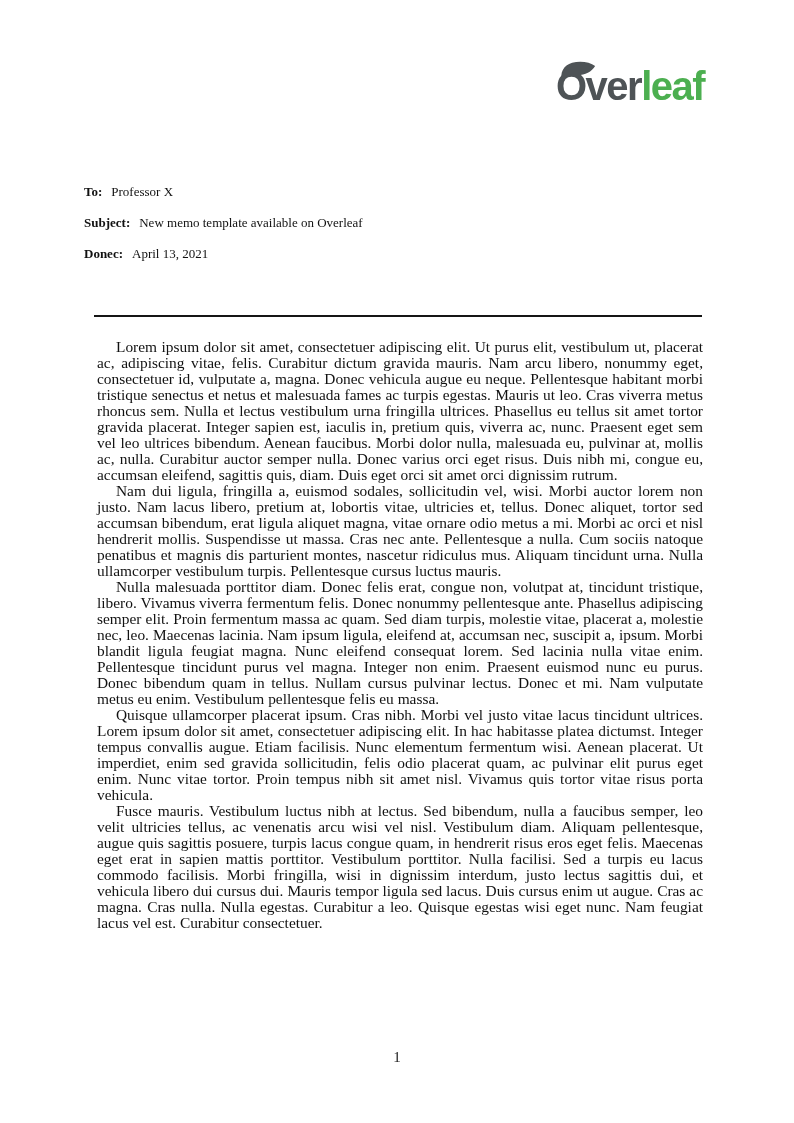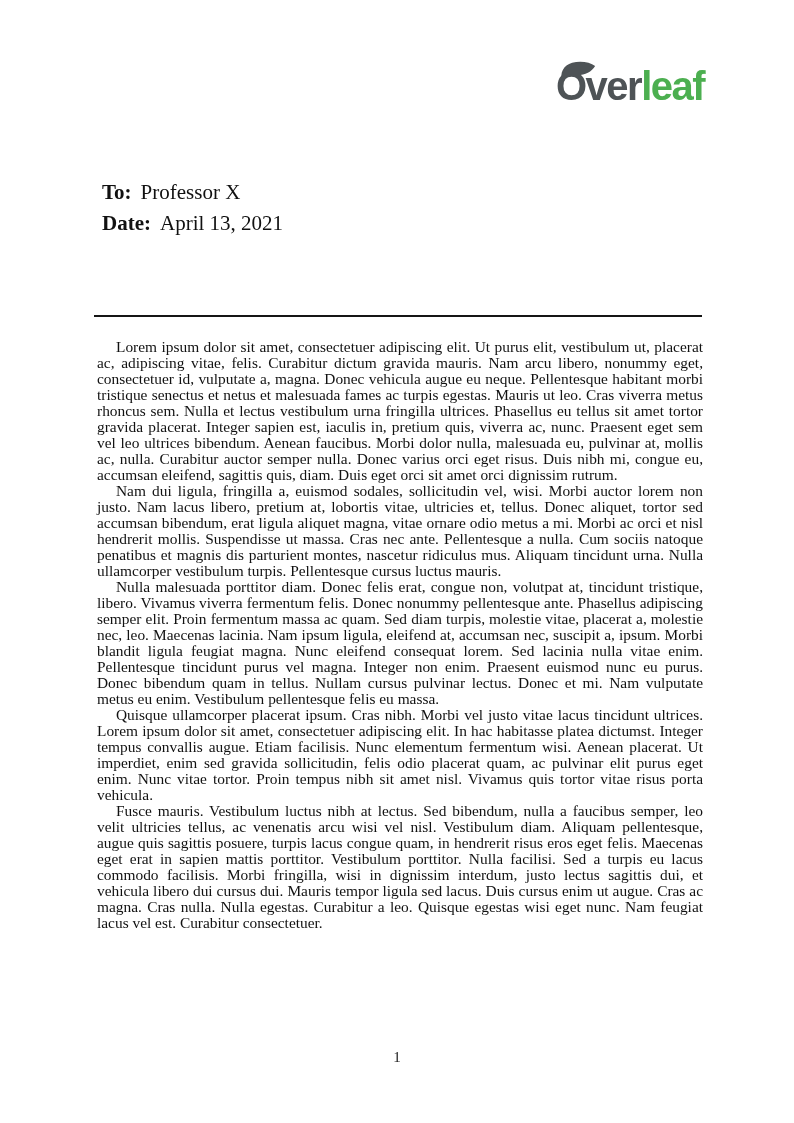--- a/index.html
+++ b/index.html
@@ -39,23 +39,23 @@
   .logo svg.leaf {
     position: absolute;
     left: -4px; top: -7px;
     width: 46px; height: 23px;
     pointer-events: none;
   }
 
   
   .memo-fields {
     position: absolute;
-    left: 102px; top: 183px;
+    left: 84px; top: 183px;
     width: 606px;
-    font-size: 21px;
+    font-size: 13px;
   }
   .field { margin: 0 0 13px 0; line-height: 18px; }
   .flabel { font-weight: bold; }
   .fvalue { margin-left: 9px; }
 
   
   .rule {
     position: absolute;
     left: 94px; top: 315px;
     width: 608px; height: 2px;
@@ -95,21 +95,24 @@
         <path d="M10 23 C 6.5 15 11 6.5 20 4 C 28.5 1.6 38.5 3.2 44 7.2 C 40 14.2 30.5 18 22 16.4 C 16 15.3 12.5 18.6 11.6 23 Z" fill="var(--logo-gray)"></path>
       </svg>
       <span class="gray">Over</span></span><span class="green">leaf</span>
   </div>
 
   <div class="memo-fields">
     <div class="field">
       <span class="flabel">To:</span><span class="fvalue">Professor X</span>
     </div>
     <div class="field">
-      <span class="flabel">Date:</span><span class="fvalue">April 13, 2021</span>
+      <span class="flabel">Subject:</span><span class="fvalue">New memo template available on Overleaf</span>
+    </div>
+    <div class="field">
+      <span class="flabel">Donec:</span><span class="fvalue">April 13, 2021</span>
     </div>
   </div>
 
   <div class="rule"></div>
 
   <div class="body-text">
     <p>Lorem ipsum dolor sit amet, consectetuer adipiscing elit. Ut purus elit, vestibulum ut, placerat ac, adipiscing vitae, felis. Curabitur dictum gravida mauris. Nam arcu libero, nonummy eget, consectetuer id, vulputate a, magna. Donec vehicula augue eu neque. Pellentesque habitant morbi tristique senectus et netus et malesuada fames ac turpis egestas. Mauris ut leo. Cras viverra metus rhoncus sem. Nulla et lectus vestibulum urna fringilla ultrices. Phasellus eu tellus sit amet tortor gravida placerat. Integer sapien est, iaculis in, pretium quis, viverra ac, nunc. Praesent eget sem vel leo ultrices bibendum. Aenean faucibus. Morbi dolor nulla, malesuada eu, pulvinar at, mollis ac, nulla. Curabitur auctor semper nulla. Donec varius orci eget risus. Duis nibh mi, congue eu, accumsan eleifend, sagittis quis, diam. Duis eget orci sit amet orci dignissim rutrum.</p>
     <p>Nam dui ligula, fringilla a, euismod sodales, sollicitudin vel, wisi. Morbi auctor lorem non justo. Nam lacus libero, pretium at, lobortis vitae, ultricies et, tellus. Donec aliquet, tortor sed accumsan bibendum, erat ligula aliquet magna, vitae ornare odio metus a mi. Morbi ac orci et nisl hendrerit mollis. Suspendisse ut massa. Cras nec ante. Pellentesque a nulla. Cum sociis natoque penatibus et magnis dis parturient montes, nascetur ridiculus mus. Aliquam tincidunt urna. Nulla ullamcorper vestibulum turpis. Pellentesque cursus luctus mauris.</p>
     <p>Nulla malesuada porttitor diam. Donec felis erat, congue non, volutpat at, tincidunt tristique, libero. Vivamus viverra fermentum felis. Donec nonummy pellentesque ante. Phasellus adipiscing semper elit. Proin fermentum massa ac quam. Sed diam turpis, molestie vitae, placerat a, molestie nec, leo. Maecenas lacinia. Nam ipsum ligula, eleifend at, accumsan nec, suscipit a, ipsum. Morbi blandit ligula feugiat magna. Nunc eleifend consequat lorem. Sed lacinia nulla vitae enim. Pellentesque tincidunt purus vel magna. Integer non enim. Praesent euismod nunc eu purus. Donec bibendum quam in tellus. Nullam cursus pulvinar lectus. Donec et mi. Nam vulputate metus eu enim. Vestibulum pellentesque felis eu massa.</p>
     <p>Quisque ullamcorper placerat ipsum. Cras nibh. Morbi vel justo vitae lacus tincidunt ultrices. Lorem ipsum dolor sit amet, consectetuer adipiscing elit. In hac habitasse platea dictumst. Integer tempus convallis augue. Etiam facilisis. Nunc elementum fermentum wisi. Aenean placerat. Ut imperdiet, enim sed gravida sollicitudin, felis odio placerat quam, ac pulvinar elit purus eget enim. Nunc vitae tortor. Proin tempus nibh sit amet nisl. Vivamus quis tortor vitae risus porta vehicula.</p>

